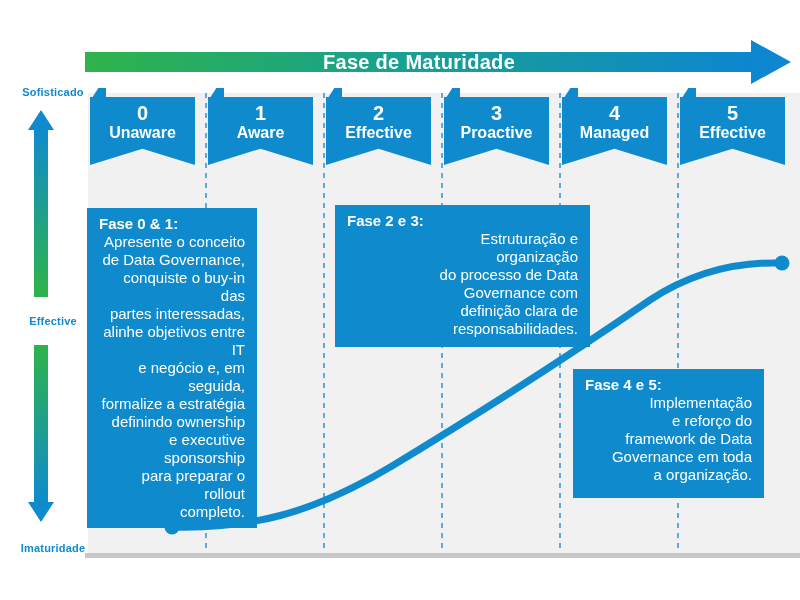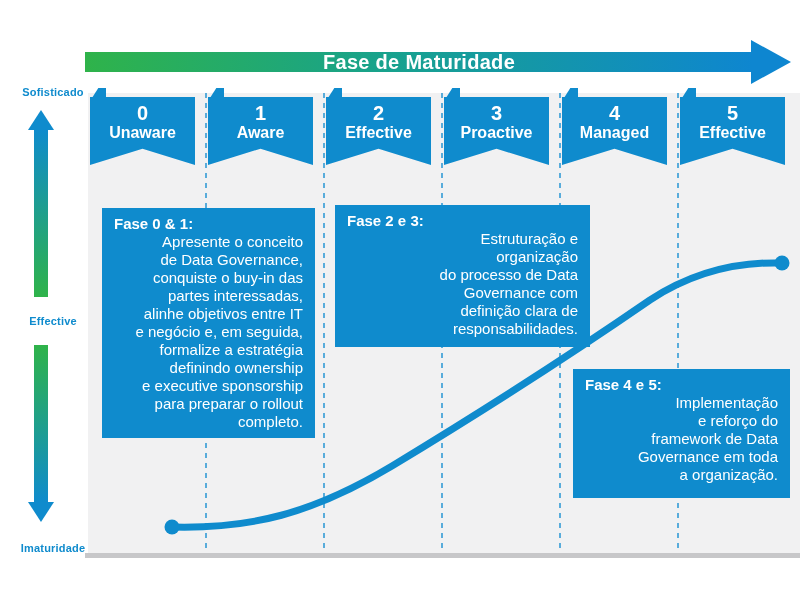--- a/index.html
+++ b/index.html
@@ -40,23 +40,23 @@
     color:#fff;text-align:center;}
   .banner .num{margin-top:5px;font-size:20px;font-weight:bold;line-height:22px;}
   .banner .lbl{font-size:16px;font-weight:bold;line-height:17px;}
   
   .curve-svg{position:absolute;left:0;top:0;}
   
   .callout{position:absolute;background:#0f8bcd;color:#fff;padding:7px 12px;
     font-size:15px;line-height:18px;box-sizing:border-box;}
   .callout .co-title{font-weight:bold;}
   .callout .co-body{white-space:pre-line;text-align:right;}
-  .callout-1{left:102px;top:208px;width:213px;min-height:230px;}
+  .callout-1{left:87px;top:208px;width:170px;min-height:230px;}
   .callout-2{left:335px;top:205px;width:255px;min-height:142px;}
-  .callout-3{left:573px;top:369px;width:217px;min-height:129px;}
+  .callout-3{left:573px;top:369px;width:191px;min-height:129px;}
 </style>
 </head>
 <body>
 
 <div class="canvas">
 
   <div class="plot-bg"></div>
   <div class="baseline"></div>
 
   <div class="divider" style="left:205px"></div>

